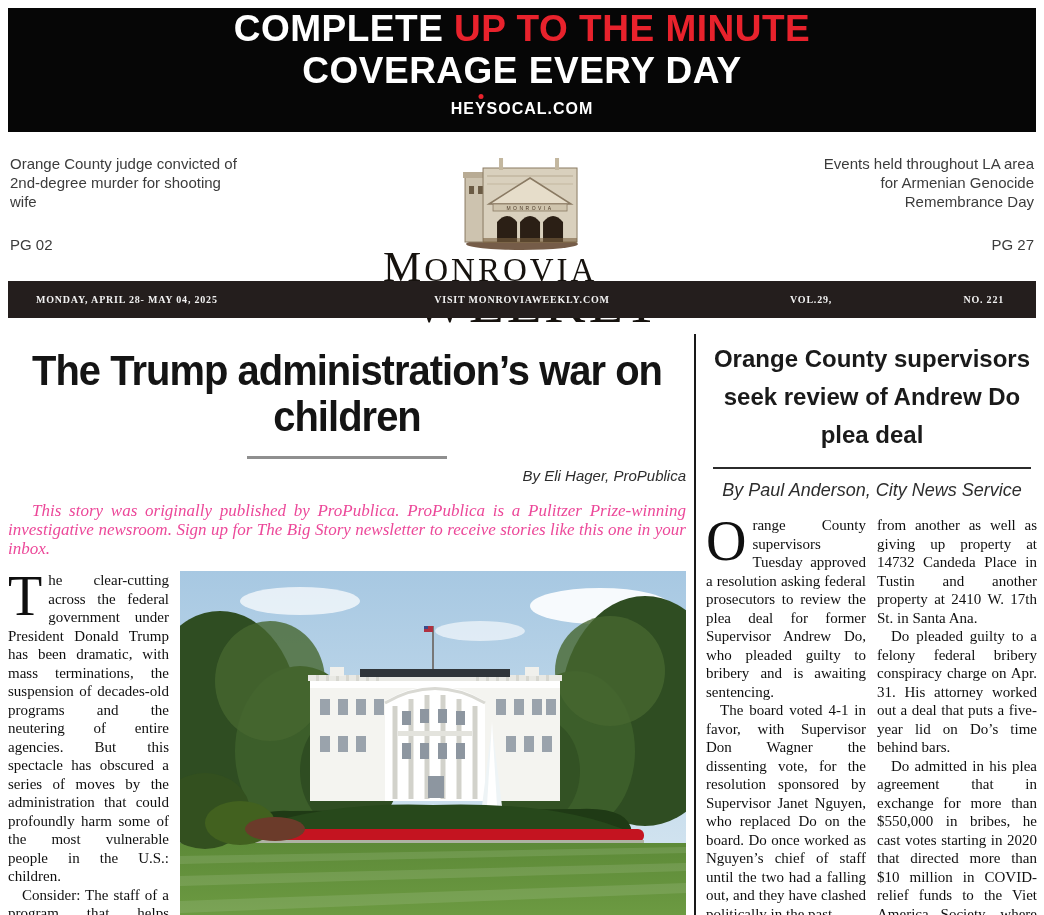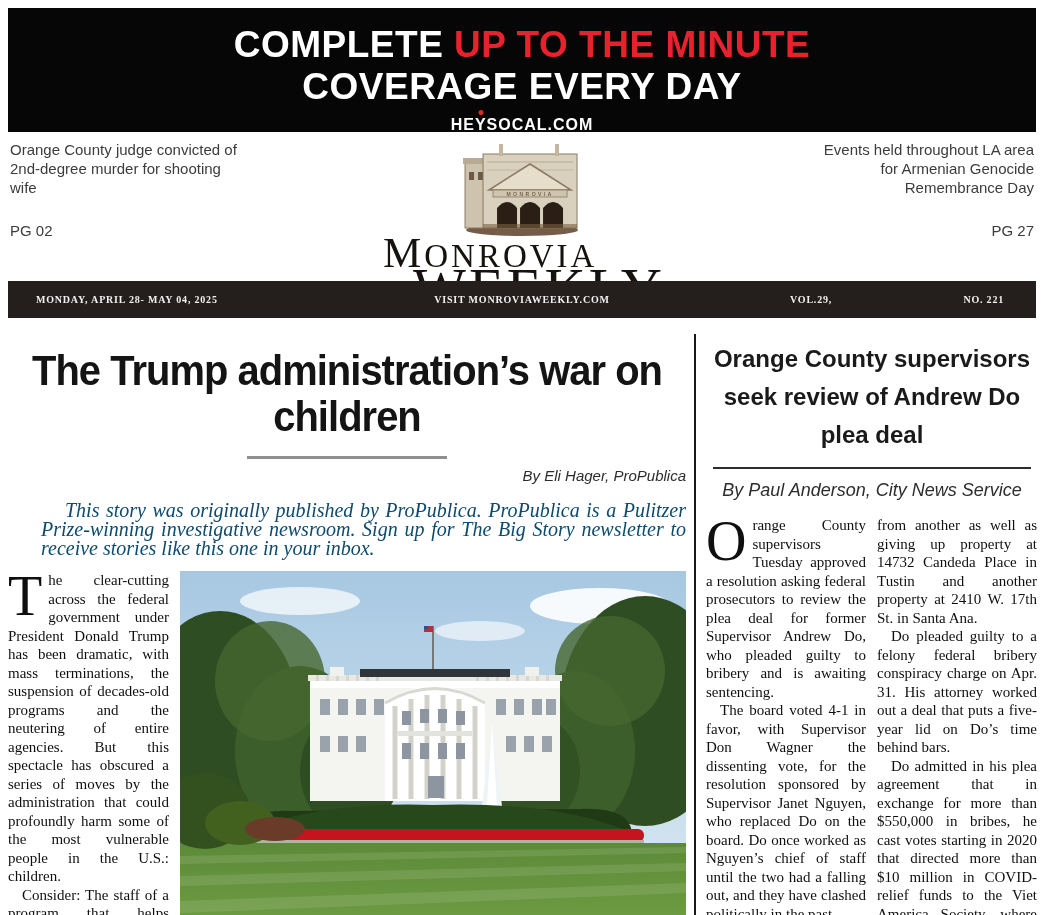--- a/index.html
+++ b/index.html
@@ -1,28 +1,28 @@
 <!DOCTYPE html>
 <html><head>
 <meta charset="utf-8">
 <style>
   * { margin:0; padding:0; box-sizing:border-box; }
   body { background:#e9e9e9; font-family:"Liberation Serif", serif; }
   .page { position:relative; width:1044px; height:915px; background:#ffffff; overflow:hidden; margin:0 auto; }
 
   
-  .banner { position:absolute; left:8px; top:8px; width:1028px; height:124px; background:#060606; text-align:center; padding-top:16px; }
+  .banner { position:absolute; left:8px; top:8px; width:1028px; height:124px; background:#060606; text-align:center; }
   .banner-line { font-family:"Liberation Sans", sans-serif; font-weight:bold; font-size:37px; line-height:42px; color:#ffffff; letter-spacing:0.5px; }
   .banner-red { color:#e8222c; }
   .banner-site { margin-top:8px; font-family:"Liberation Sans", sans-serif; font-weight:bold; font-size:16px; color:#ffffff; letter-spacing:1px; }
   .site-y { position:relative; display:inline-block; }
   .site-y::before { content:""; position:absolute; top:-6px; left:50%; transform:translateX(-50%); width:5px; height:5px; border-radius:50%; background:#e8222c; }
 
   
-  .masthead { position:absolute; left:8px; top:114px; width:1028px; height:117px; }
+  .masthead { position:absolute; left:8px; top:128px; width:1028px; height:117px; }
   .teaser { position:absolute; top:26px; width:230px; font-family:"Liberation Sans", sans-serif; font-size:15px; line-height:19px; color:#3c3c3c; }
   .teaser-left { left:2px; text-align:left; }
   .teaser-right { right:2px; text-align:right; }
   .teaser .pg { margin-top:24px; }
   .logo { position:absolute; left:50%; top:18px; transform:translateX(-50%); display:flex; align-items:center;flex-direction:column; }
   .logo svg { display:block; }
   .wordmark { margin-left:4px; color:#16120e; font-family:"Liberation Serif", serif; }
   .wm1 { font-size:33px; line-height:30px; letter-spacing:3px; }
   .wm1::first-letter { font-size:43px; }
   .wm2 { font-size:57px; line-height:40px; letter-spacing:3px; margin-left:30px; margin-top:-2px; }
@@ -38,21 +38,21 @@
 
   
   .content { position:absolute; left:8px; top:318px; width:1028px; height:597px; }
   .vdivider { position:absolute; left:686px; top:16px; bottom:-2px; width:2px; background:#191919; }
 
   
   .main-article { position:absolute; left:0; top:0; width:678px; }
   .main-headline { margin-top:30px; text-align:center; font-family:"Liberation Sans", sans-serif; font-weight:bold; font-size:42px; line-height:46px; color:#141414; letter-spacing:-1px; transform:scaleX(0.95); transform-origin:center; }
   .main-rule { width:200px; height:3px; background:#8f8f8f; margin:16px auto 0; }
   .main-byline { margin-top:8px; text-align:right; font-family:"Liberation Sans", sans-serif; font-style:italic; font-size:15px; color:#2d2d2d; }
-  .intro { margin-top:17px; font-style:italic; font-size:20px; line-height:19px; color:#0c4a6e; text-align:justify; text-indent:24px;margin-left:33px; }
+  .intro { margin-top:17px; font-style:italic; font-size:17px; line-height:19px; color:#ec4899; text-align:justify; text-indent:24px; }
   .main-body { margin-top:13px; display:flex; }
   .text-col { width:165px; font-size:15px; line-height:18.5px; text-align:justify; color:#0f0f0f; }
   .text-col p { margin:0; }
   .text-col p.indent { text-indent:14px; }
   .dropcap { float:left; font-size:56px; line-height:45px; padding:3px 6px 0 0; color:#0f0f0f; }
   .photo { margin-left:11px; width:506px; }
   .photo svg { display:block; }
   .caption { height:33px; background:#1d1b1b; color:#ececec; font-family:"Liberation Sans", sans-serif; font-weight:bold; font-size:13.5px; line-height:33px; padding-left:10px; letter-spacing:0.3px; }
 
   

